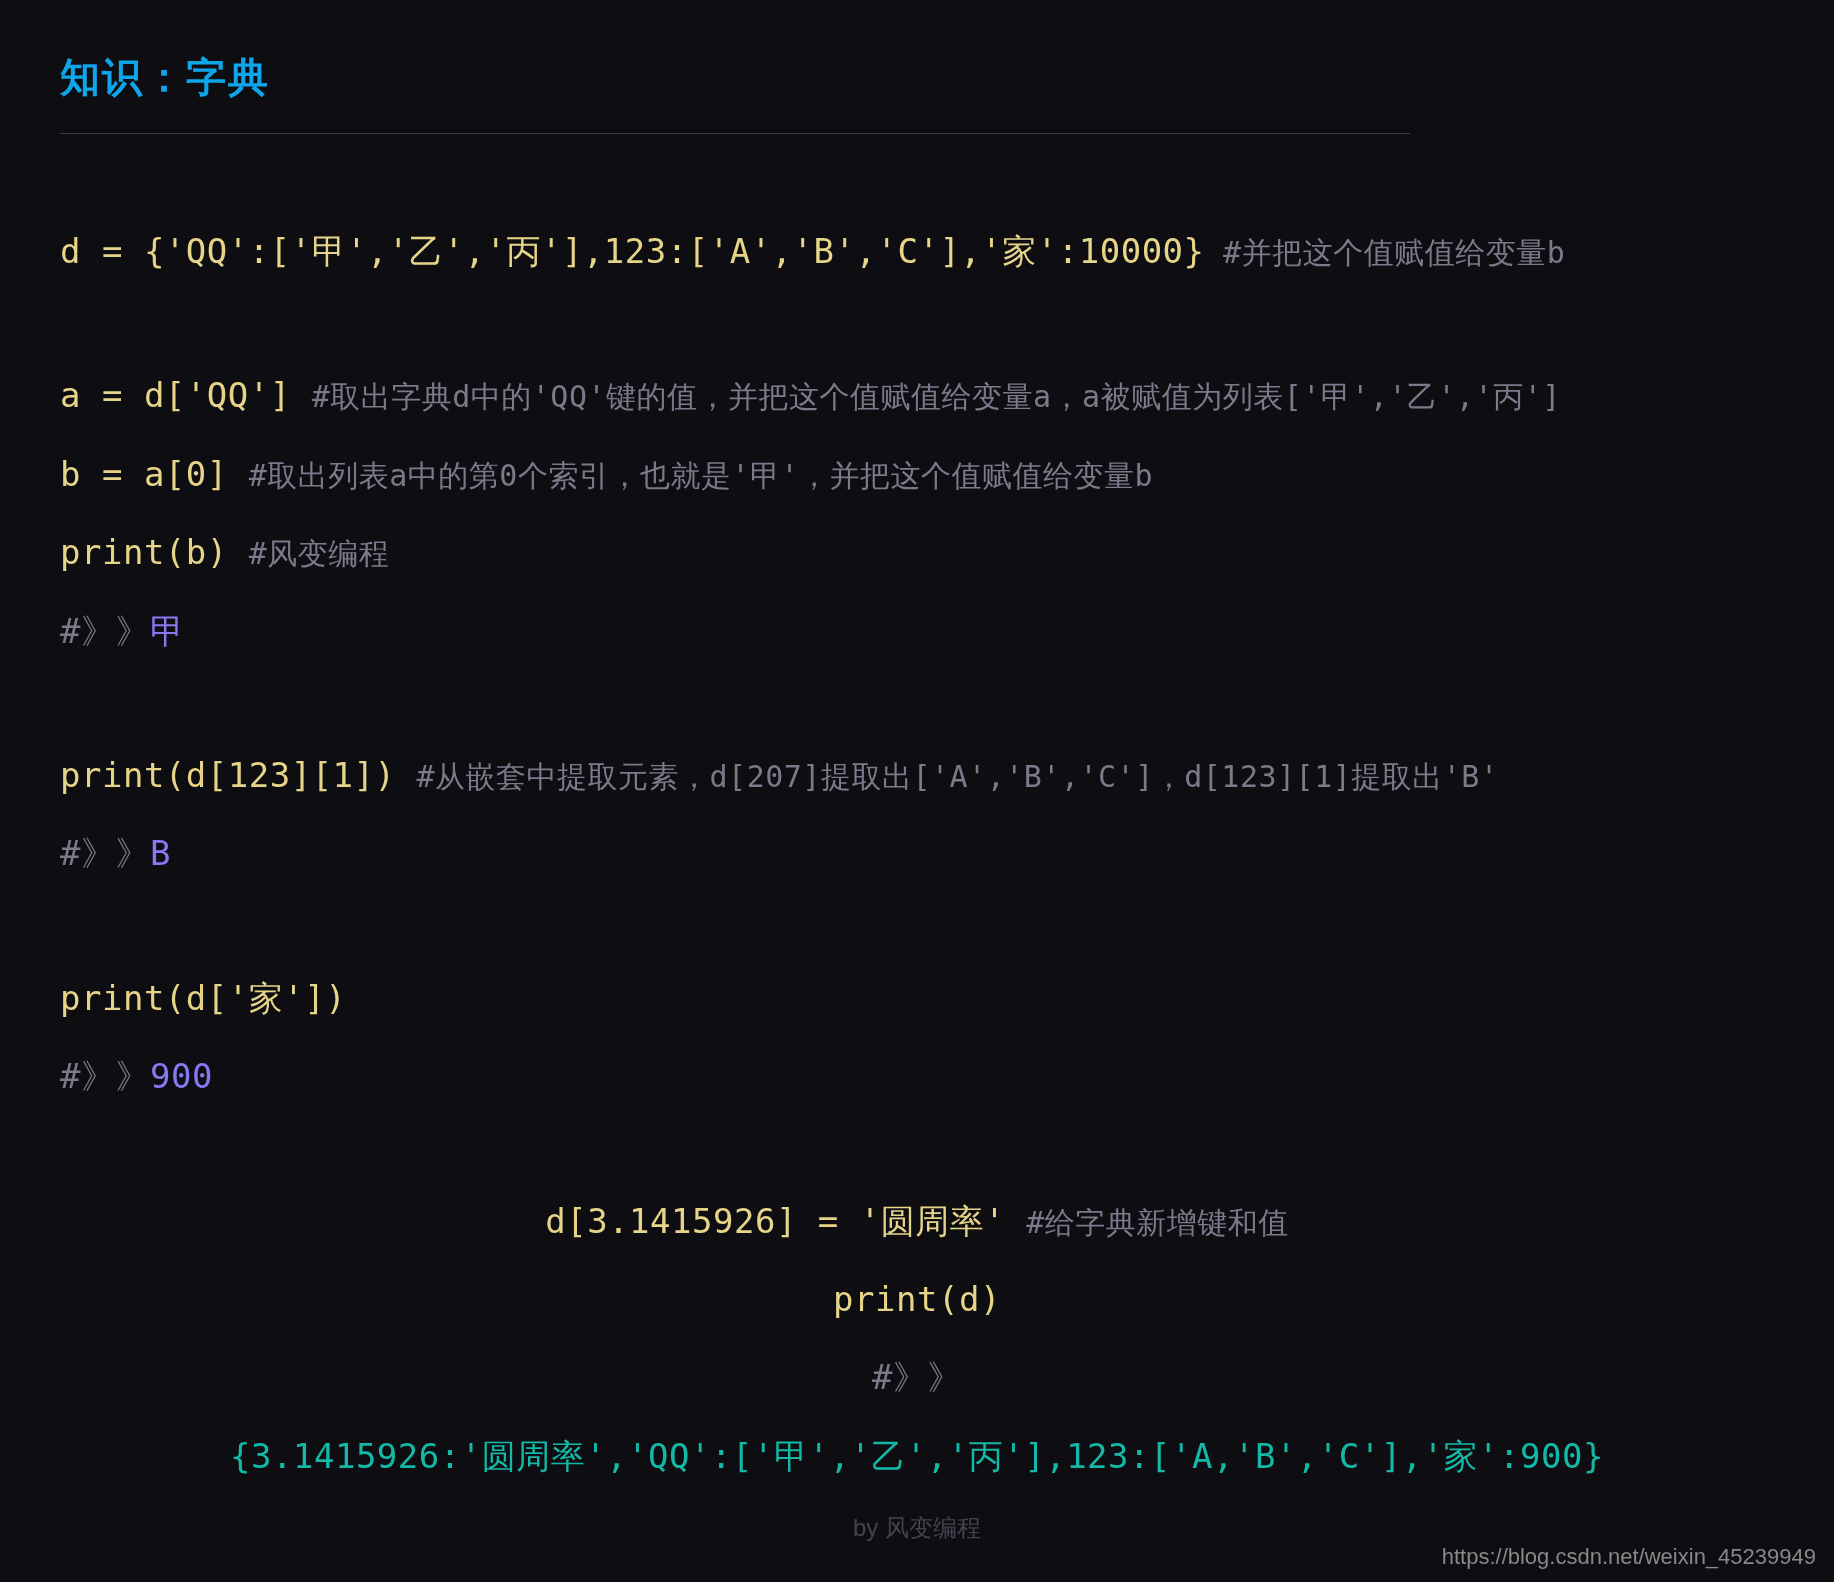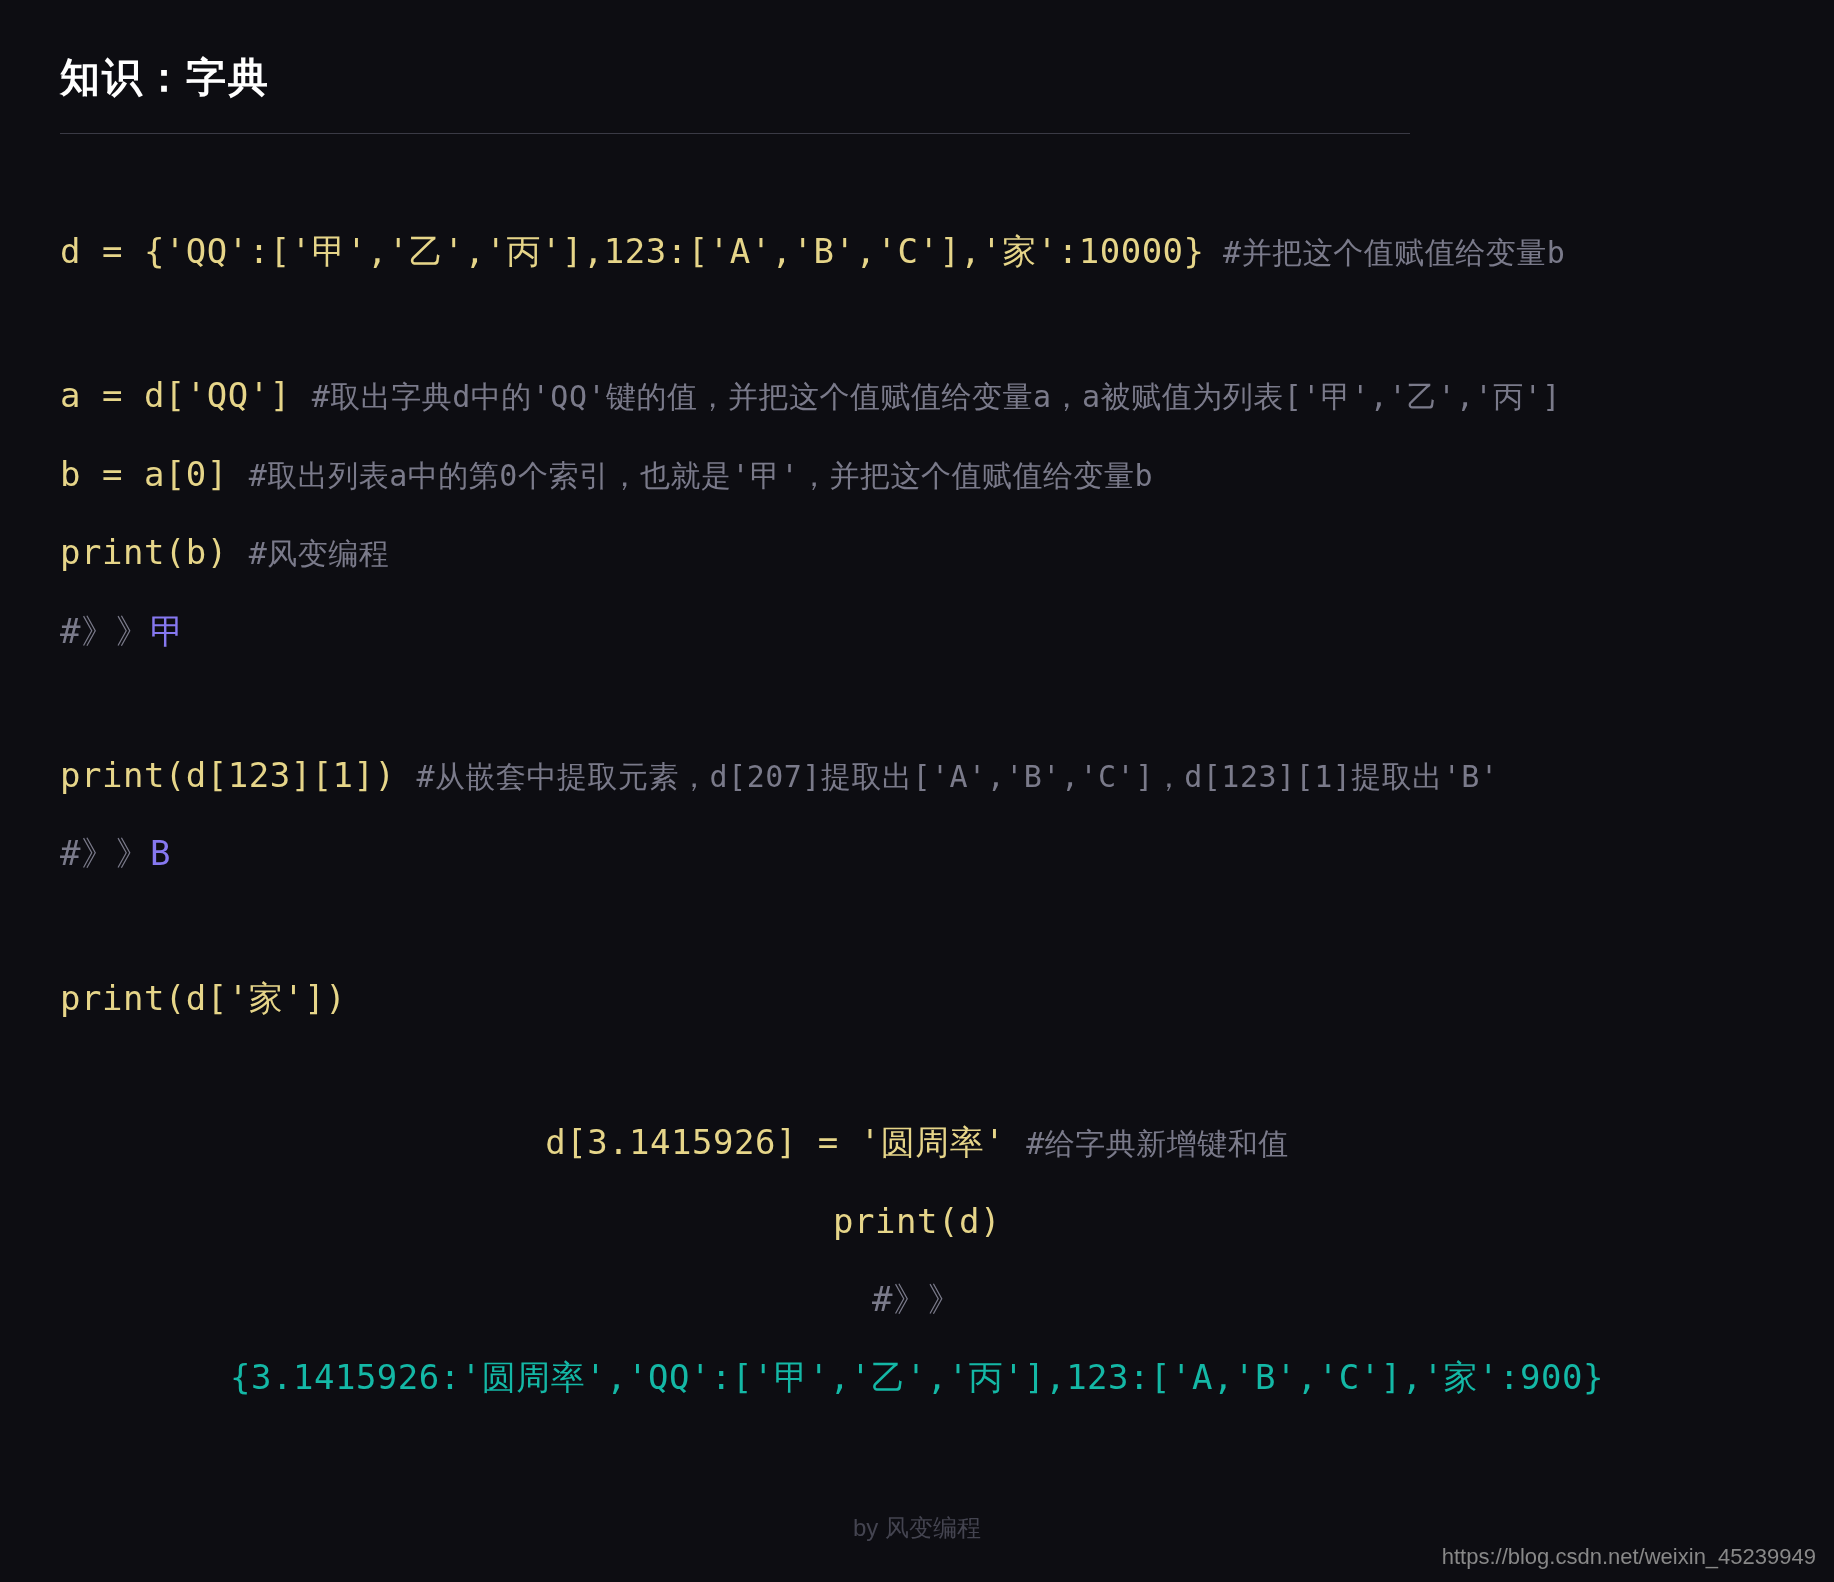--- a/index.html
+++ b/index.html
@@ -9,21 +9,21 @@
     }
     body {
       background: #0d0d12;
       width: 1834px;
       height: 1582px;
       font-family: "SF Mono", "Menlo", "Consolas", monospace;
       position: relative;
       padding: 50px 60px;
     }
     .title {
-      color: #ffffff;
+      color: #0ea5e9;
       font-size: 40px;
       font-weight: bold;
       margin-bottom: 28px;
       letter-spacing: 2px;
     }
     .divider {
       border: none;
       border-top: 1px solid #3a3a45;
       width: 1350px;
       margin-bottom: 90px;
@@ -113,20 +113,23 @@
   </div>
   <div class="line">
     <span class="output-marker">#》》</span><span class="output-value">B</span>
   </div>
 </div>
 
 <div class="block">
   <div class="line">
     <span class="code">print(d['家'])</span>
   </div>
+  <div class="line">
+    <span class="output-marker">#》》</span><span class="output-value">900</span>
+  </div>
 </div>
 
 <div class="block" style="margin-bottom:0;text-align:center;">
   <div class="line">
     <span class="code">d[3.1415926] = '圆周率'  </span><span class="comment comment-sm">#给字典新增键和值</span>
   </div>
   <div class="line">
     <span class="code">print(d)</span>
   </div>
   <div class="line">

